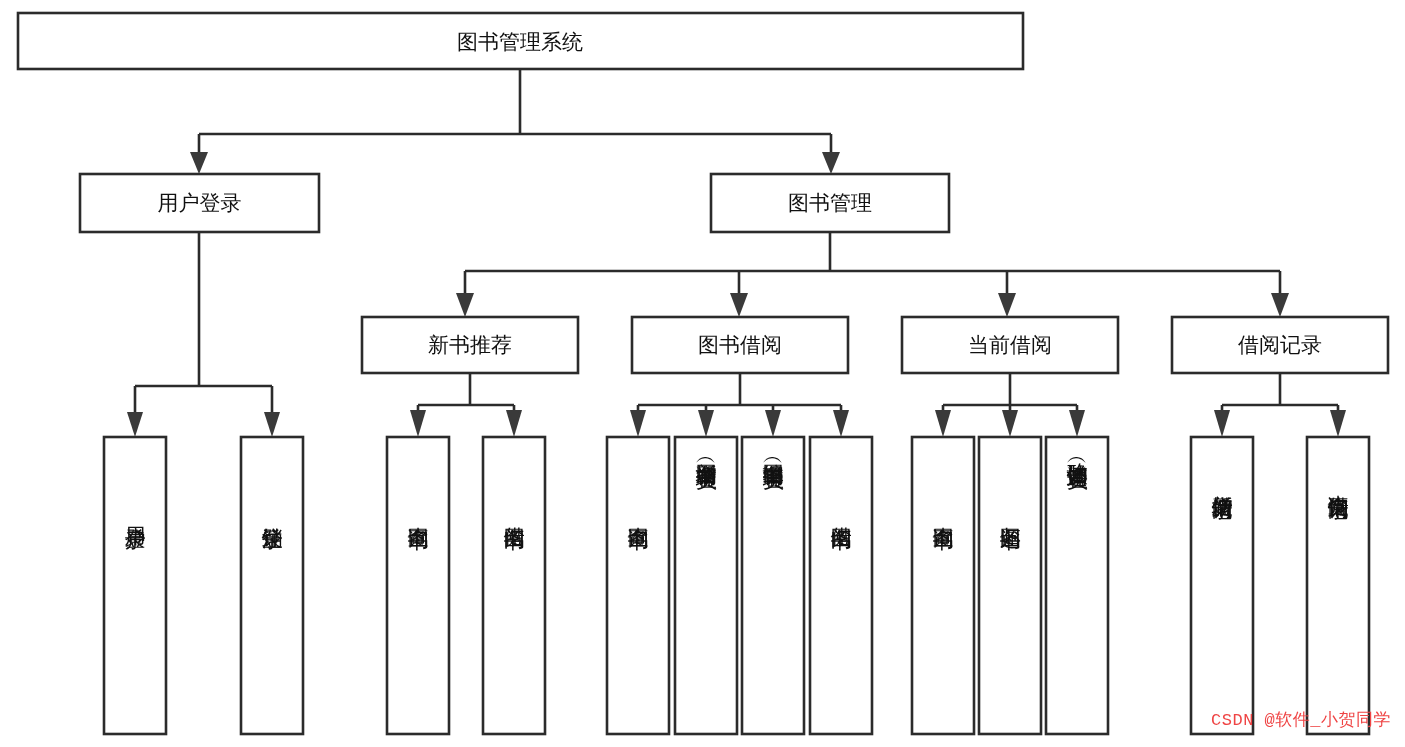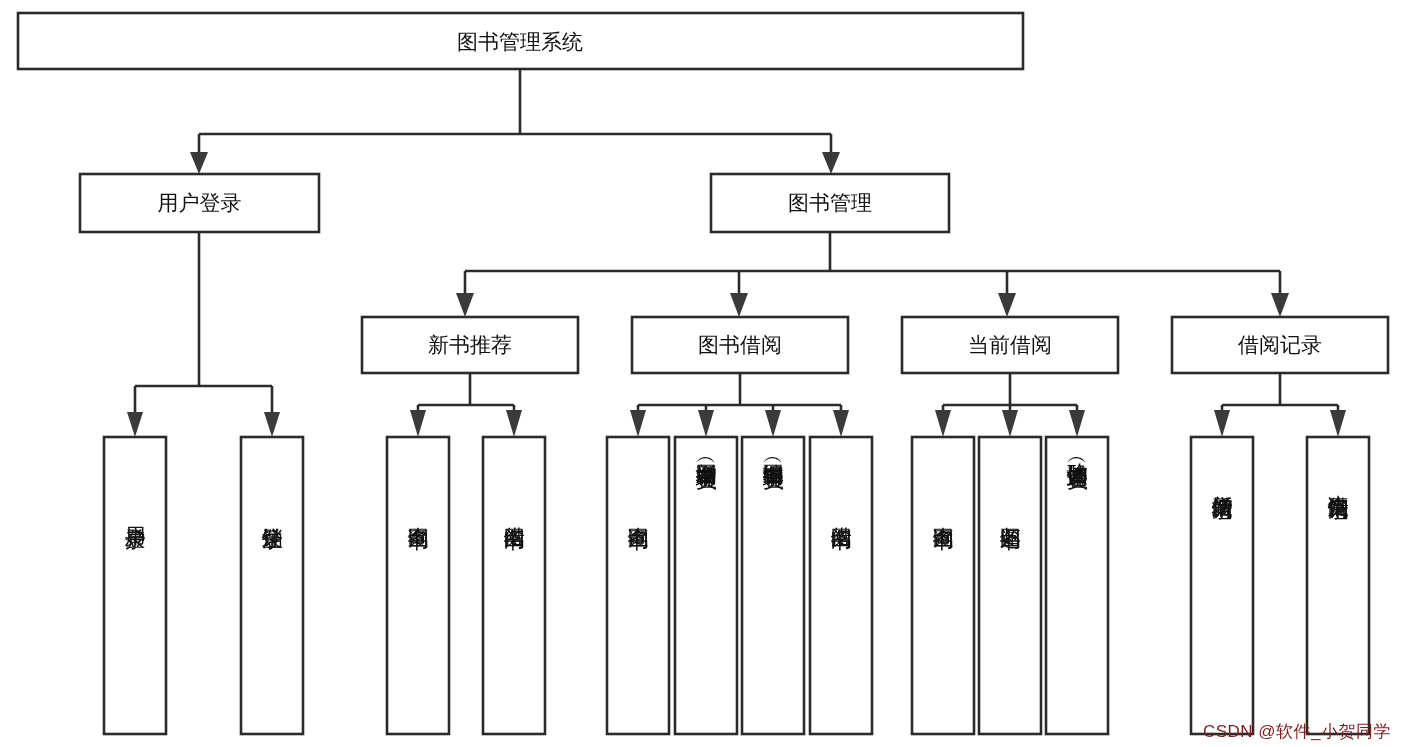--- a/index.html
+++ b/index.html
@@ -61,24 +61,24 @@
     font-family: "DejaVu Sans", "Liberation Sans", sans-serif;
     font-size: 21px;
     line-height: 1.06;
     color: #111111;
     letter-spacing: 1px;
     white-space: nowrap;
   }
   .watermark {
     position: absolute;
     right: 14px;
-    bottom: 4px;
-    font-family: Liberation Sans, sans-serif;
+    bottom: 16px;
+    font-family: Liberation Mono, monospace;
     font-size: 17px;
-    color: #7f1d1d;
+    color: #ef4444;
     letter-spacing: 0.5px;
     user-select: none;
   }
 </style>
 </head>
 <body>
 
 <div id="diagram-root">
 
   <svg class="flow" viewBox="0 0 1405 747">

